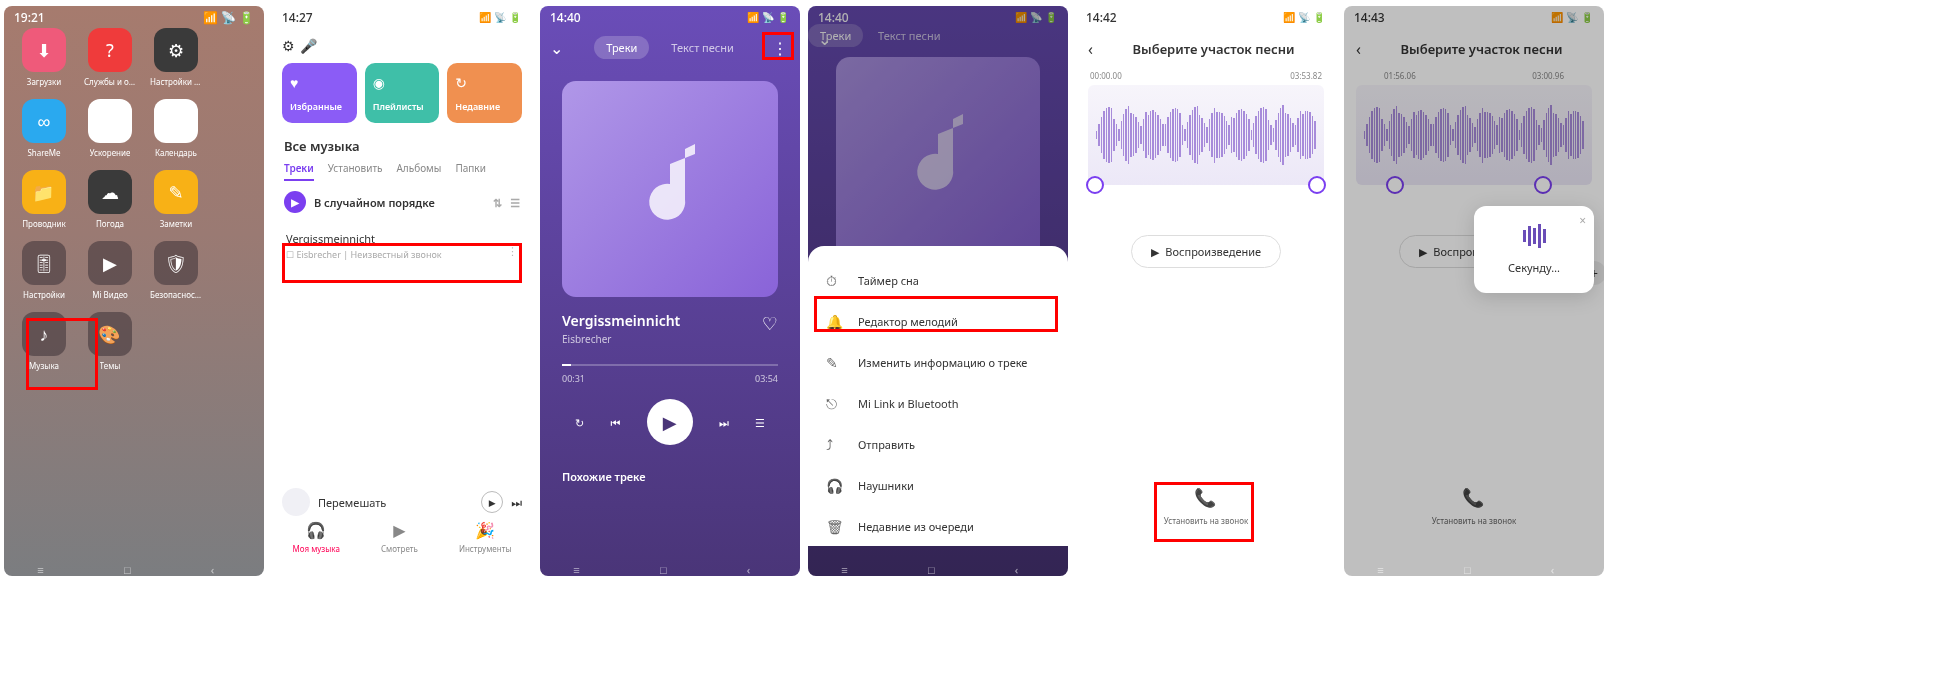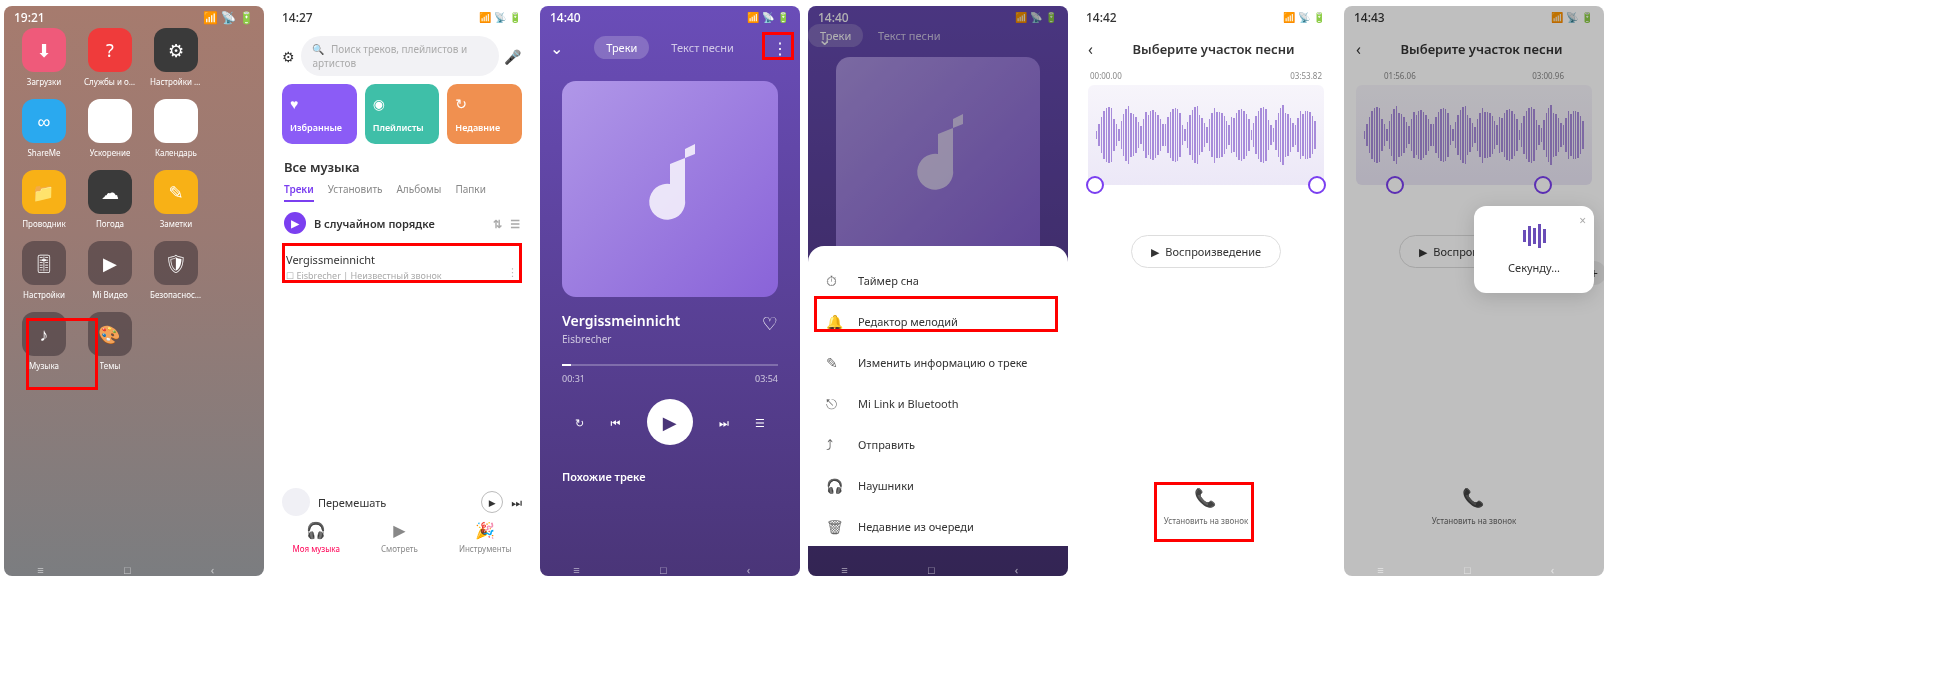--- a/index.html
+++ b/index.html
@@ -158,23 +158,20 @@
   </div>
 </div>
 
 <div class="phone p2">
   <div class="status" style="color:#333">
     <span>14:27</span>
     <span class="r" style="font-size:10px">📶 📡 🔋</span>
   </div>
   <div class="search">
     <span style="font-size:14px">⚙</span>
-    <div class="sinput">
-      <span style="margin-right:6px">🔍</span><span>Поиск треков, плейлистов и артистов</span>
-    </div>
     <span style="font-size:14px;color:#888">🎤</span>
   </div>
   <div class="cards" id="p2cards">
       <div class="card" style="background:#8b5cf6">
     <span class="pico">♥</span>
         <span class="clbl">Избранные</span>
       </div>
       <div class="card" style="background:#3fbfa8">
     <span class="pico">◉</span>
         <span class="clbl">Плейлисты</span>

